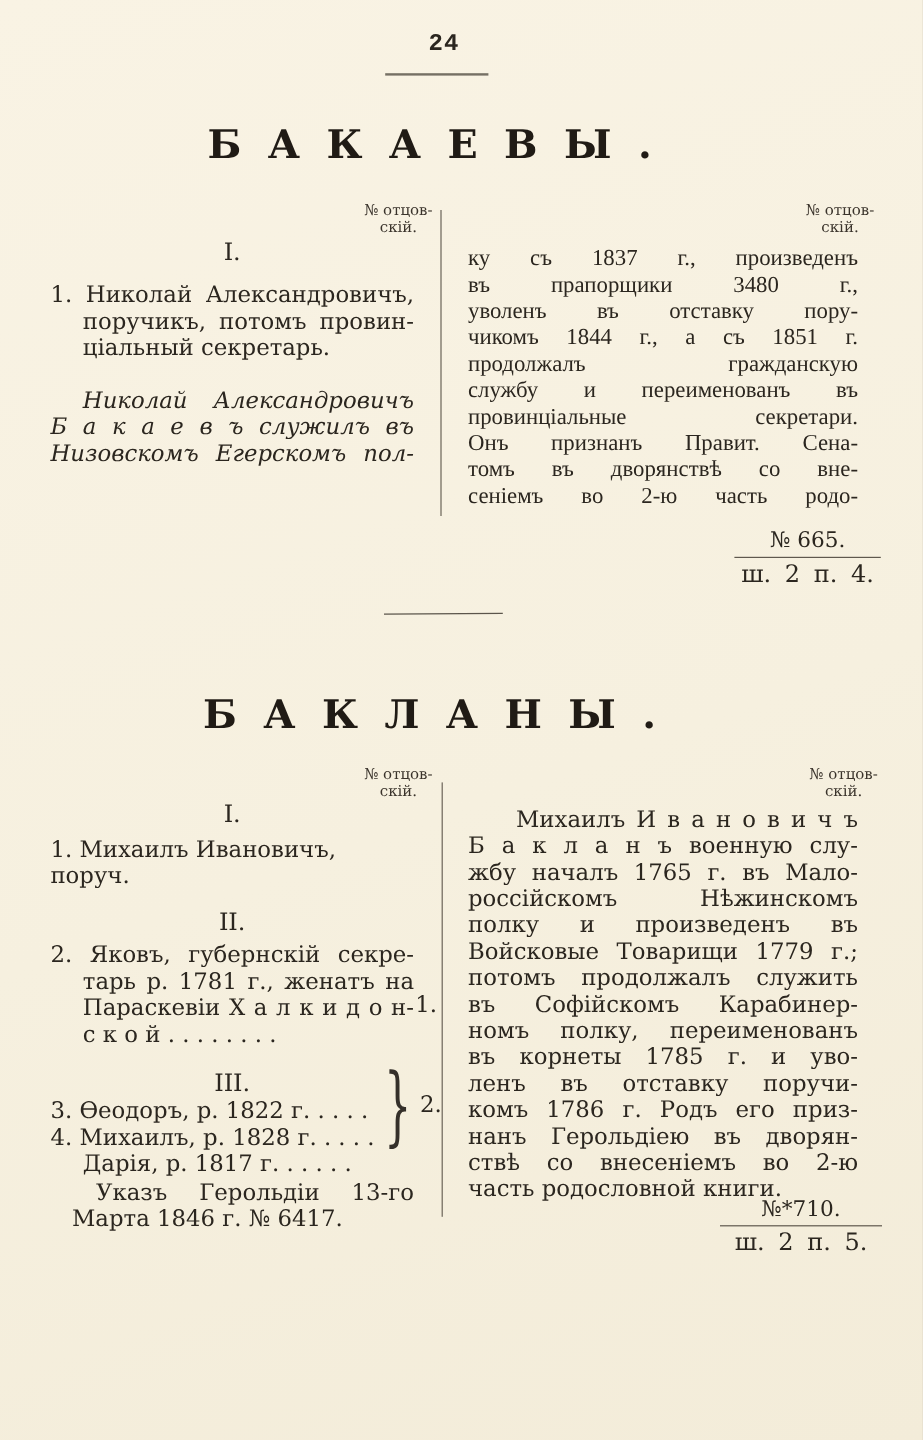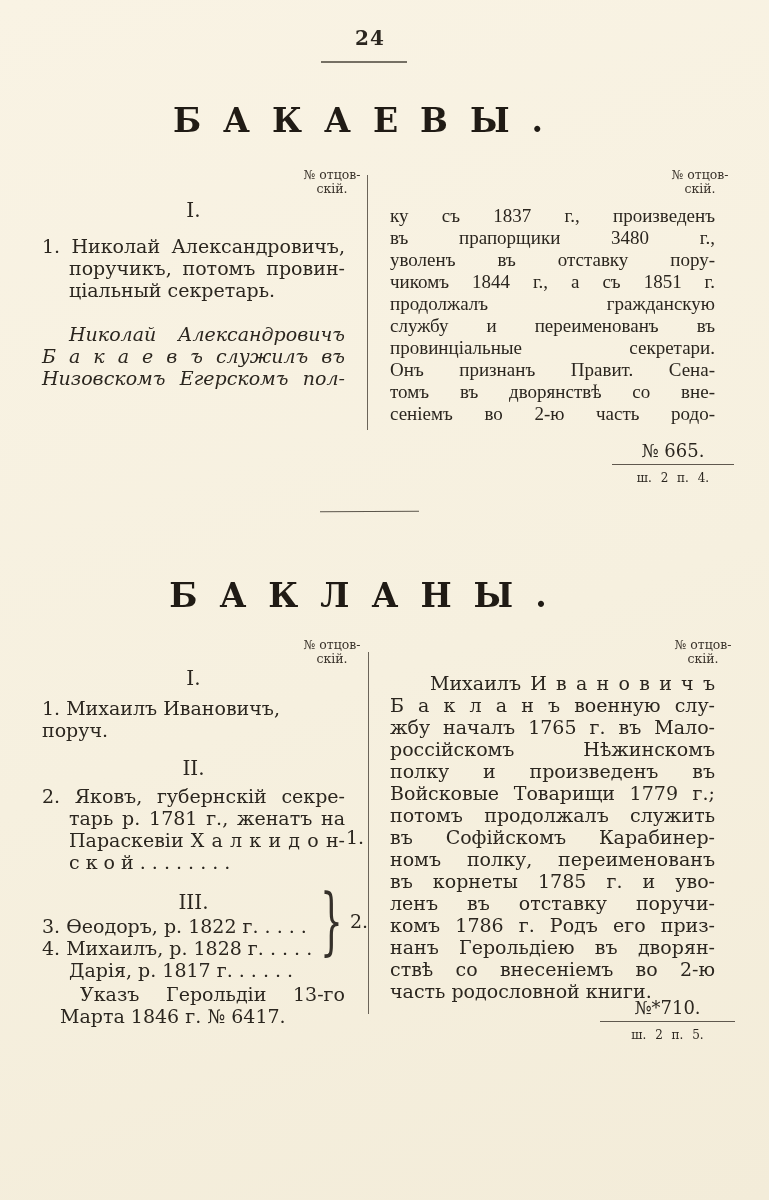--- a/index.html
+++ b/index.html
@@ -7,21 +7,21 @@
     position:relative;
     width:769px;height:1200px;
     margin:0 auto;
     background:linear-gradient(160deg,#f9f3e4 0%,#f6f0df 55%,#f3ecd9 100%);
     font-family:"DejaVu Serif","Liberation Serif",serif;
     color:#2b261f;
     overflow:hidden;
   }
   .abs{position:absolute;}
   
-  .pagenum{top:26px;left:0;width:740px;text-align:center;font-size:20px;font-weight:bold;letter-spacing:1px;}
+  .pagenum{top:26px;left:0;width:740px;text-align:center;font-size:20px;font-weight:bold;letter-spacing:1px;font-family:Liberation Mono, monospace;}
   .pagenum-rule{top:61px;left:321px;width:86px;height:2px;background:#4a443a;opacity:.75;}
   
   .sec-title{left:0;width:738px;text-align:center;font-size:33px;line-height:36px;font-weight:bold;letter-spacing:22px;color:#201b15;white-space:nowrap;}
   
   .gutter-header{width:80px;font-size:12.5px;line-height:14px;text-align:center;white-space:pre-line;color:#3a332b;}
   
   .vrule{width:1px;background:#6b6459;}
   
   .col{font-size:19px;line-height:22px;}
   .ln{min-height:22px;}
@@ -33,21 +33,21 @@
   .i38{padding-left:38px;}
   .i40{padding-left:40px;}
   .roman{text-align:center;font-size:20px;line-height:26px;font-weight:400;}
   .mb6{margin-bottom:6px;} .mb4{margin-bottom:4px;} .mb12{margin-bottom:12px;}
   .mt14{margin-top:14px;} .mt16{margin-top:16px;} .mt22{margin-top:22px;font-style:italic;} .mt2{margin-top:2px;}
   .pt8{padding-top:8px;}
   .lh215{line-height:21.5px;}
   
   .refblock{text-align:center;color:#2b261f;}
   .ref-num{font-size:18px;line-height:21px;padding-bottom:3px;border-bottom:1px solid #5f584e;}
-  .ref-code{font-size:12px;line-height:19px;padding-top:4px;word-spacing:5px;}
+  .ref-code{font-size:20px;line-height:19px;padding-top:4px;word-spacing:5px;}
   
   .divider{top:511px;left:320px;width:99px;height:1px;background:#5b554b;transform:rotate(-0.4deg);}
   
   .gutter-num{font-size:19px;line-height:22px;}
   .brace{font-size:72px;line-height:70px;font-weight:400;color:#35302a;transform:scaleX(.5);transform-origin:left center;}
 </style>
 </head>
 <body>
 
 <div class="page">

